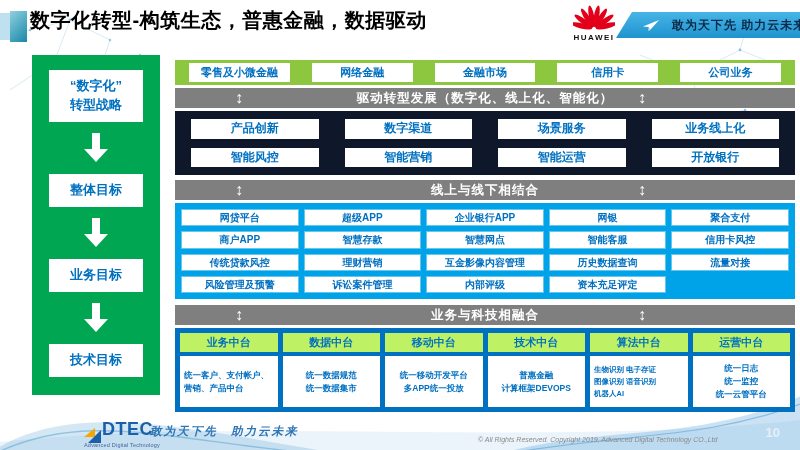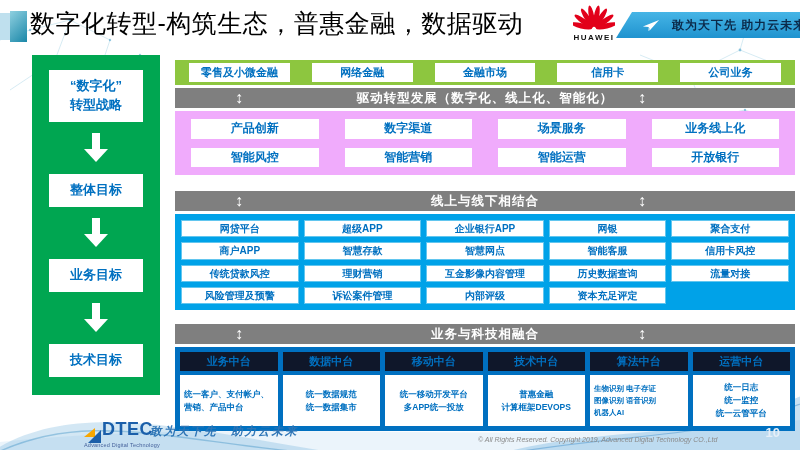--- a/index.html
+++ b/index.html
@@ -5,21 +5,21 @@
   * { margin:0; padding:0; box-sizing:border-box; }
   body { background:#e8e8e8; font-family:"Liberation Sans","DejaVu Sans",sans-serif; }
   .slide { position:relative; width:800px; height:450px; background:#ffffff; overflow:hidden; margin:0 auto; }
 
   
   .deco-svg { position:absolute; left:0; top:0; width:800px; height:450px; pointer-events:none; }
 
   
   .deco-sq1 { position:absolute; left:0; top:13px; width:10px; height:27px; background:#bfe0ee; }
   .deco-sq2 { position:absolute; left:10px; top:11px; width:17px; height:31px; background:linear-gradient(135deg,#8fd0e0,#1a87a8); }
-  .page-title { position:absolute; left:30px; top:7px; font-size:25px; font-weight:normal; color:#000; letter-spacing:0.5px; white-space:nowrap; }
+  .page-title { position:absolute; left:30px; top:7px; font-size:20px; font-weight:bold; color:#000; letter-spacing:0.5px; white-space:nowrap; }
   .huawei { position:absolute; left:570px; top:3px; width:48px; text-align:center; }
   .huawei-label { display:block; font-size:8px; font-weight:bold; color:#111; letter-spacing:1.5px; margin-top:-2px; }
   .slogan-banner { position:absolute; left:616px; top:12px; width:184px; height:26px;
     background:linear-gradient(180deg,#46b5e6,#1f93cf);
     clip-path:polygon(16px 0,100% 0,100% 100%,0 100%);
     display:flex; align-items:center; }
   .slogan-banner .plane { margin-left:26px; margin-right:12px; display:flex; }
   .slogan-text { font-size:12px; font-weight:bold; color:#0b2a4a; letter-spacing:1px; white-space:nowrap; }
 
   
@@ -37,29 +37,29 @@
   .green-row { height:25px; margin-bottom:3px; background:#8DC63F; padding:3px 14px;
     display:grid; grid-template-columns:repeat(5,1fr); gap:0 22px; }
   .cell { background:#fff; color:#0070C0; font-weight:bold; display:flex; align-items:center; justify-content:center;
     text-align:center; line-height:1.1; }
   .green-row .cell { font-size:11px; }
   .banner { height:20px; margin-bottom:3px; background:#7F7F7F; color:#fff; font-size:12.5px; font-weight:bold;
     display:flex; align-items:center; justify-content:center; position:relative; letter-spacing:1px; }
   .banner .updown { position:absolute; top:0; height:100%; display:flex; align-items:center;
     font-size:16px; font-weight:bold; color:#fff; }
   .banner .updown.l { left:60px; } .banner .updown.r { right:148px; }
-  .yellow { height:64px; margin-bottom:16px; background:#f0abfc; padding:8px 16px;
+  .yellow { height:64px; margin-bottom:5px; background:#0f172a; padding:8px 16px;
     display:grid; grid-template-columns:repeat(4,1fr); gap:9px 26px; }
   .yellow .cell { font-size:12px; }
-  .blue-grid { height:96px; margin-bottom:14px; background:#00A2E8; padding:6px;
+  .blue-grid { height:96px; margin-bottom:6px; background:#00A2E8; padding:6px;
     display:grid; grid-template-columns:repeat(5,1fr); gap:5px; }
   .blue-grid .cell { font-size:10px; border:1px solid #62c6ef; }
   .platforms { height:84px; background:#0070C0; padding:5px; display:grid; grid-template-columns:repeat(6,1fr); gap:5px; }
   .pcol { display:flex; flex-direction:column; gap:4px; }
-  .pcol .phead { background:#0f172a; color:#0070C0; font-size:11px; font-weight:bold; height:19px; flex:none;
+  .pcol .phead { background:#bef264; color:#0070C0; font-size:11px; font-weight:bold; height:19px; flex:none;
     display:flex; align-items:center; justify-content:center; }
   .pcol .pdesc { background:#fff; color:#0070C0; font-size:8.5px; font-weight:bold; flex:1; padding:3px 4px;
     display:flex; align-items:center; justify-content:center; text-align:center; white-space:pre-line; line-height:1.5; }
   .pcol .pdesc.left { justify-content:flex-start; text-align:left; }
   .pcol.p5 .pdesc { font-size:7.5px; line-height:1.6; }
 
   
   .adtec { position:absolute; left:84px; top:419px; width:120px; }
   .adtec-mark { display:inline-flex; align-items:flex-end; vertical-align:-2px; margin-right:1px; }
   .tri-orange { width:11px; height:9px; background:#F7A600; clip-path:polygon(100% 0,100% 100%,0 100%); margin-right:-7px; margin-bottom:7px; }

